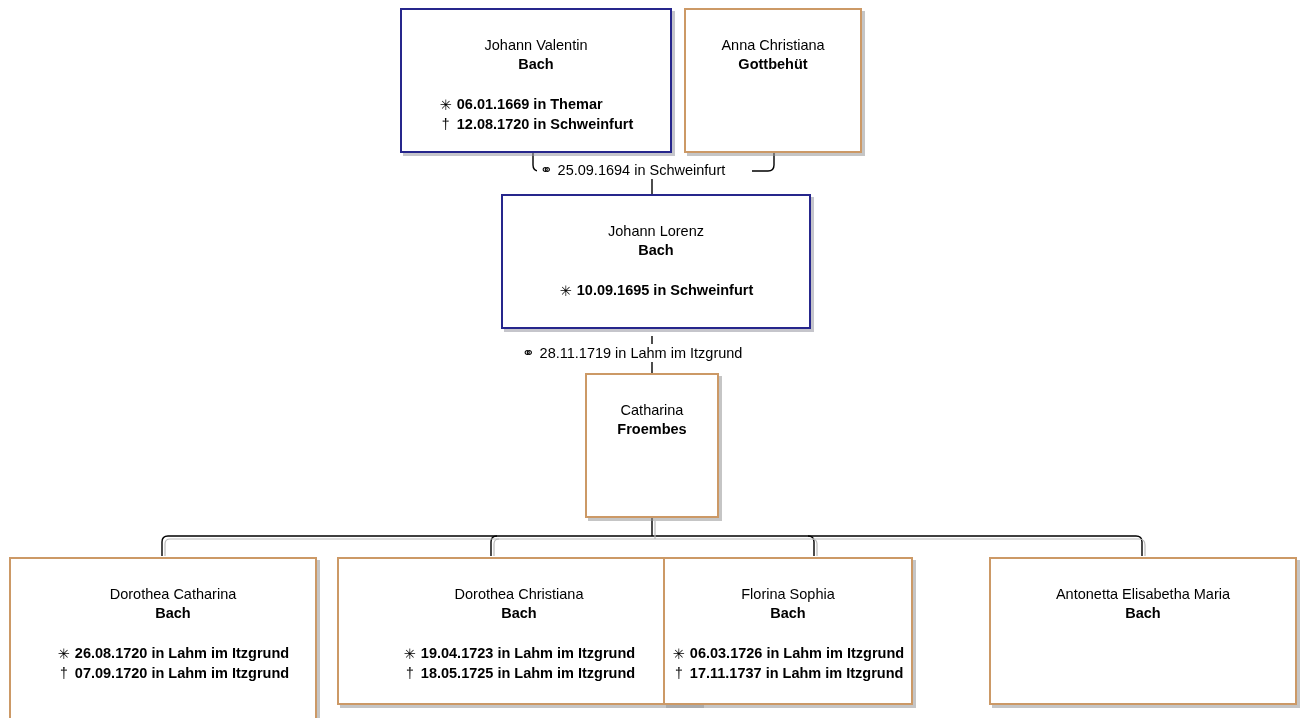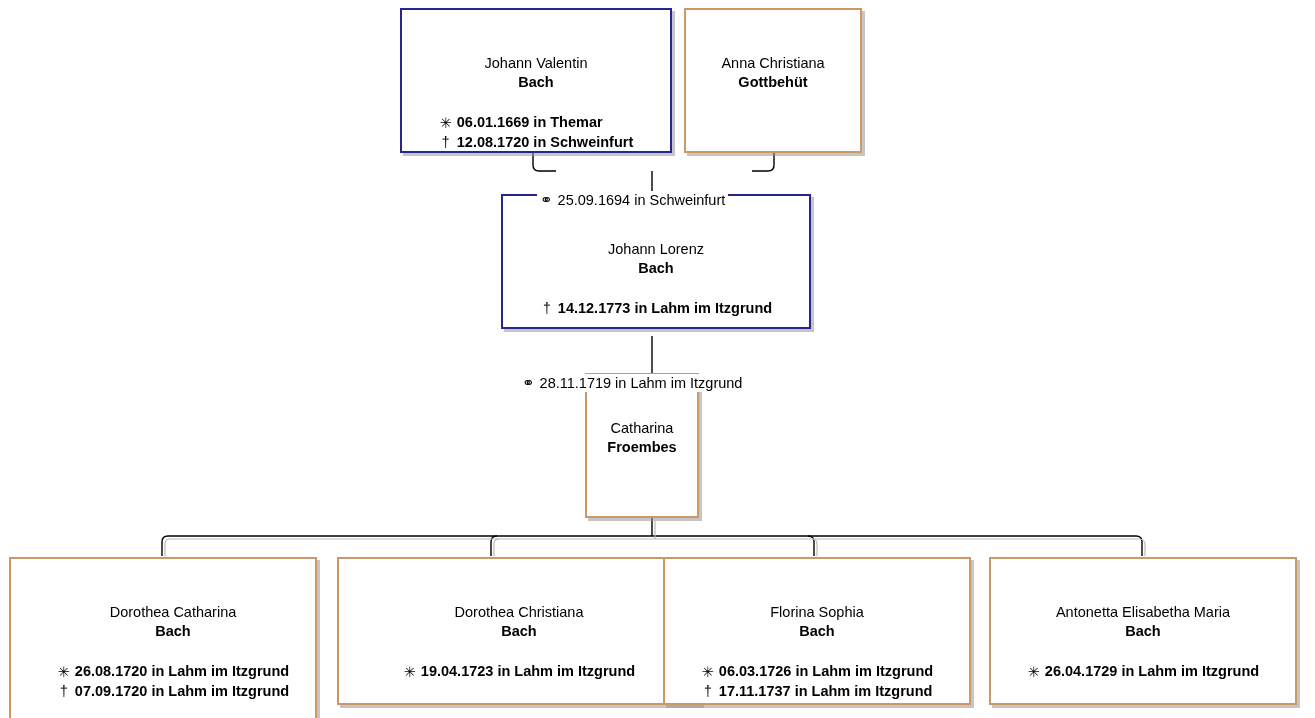--- a/index.html
+++ b/index.html
@@ -41,21 +41,21 @@
     box-shadow: 3px 3px 0 0 rgba(150,150,150,0.55);
     z-index: 2;
     text-align: center;
     overflow: hidden;
   }
   .person-card.male {
     border-color: #26268c;
     box-shadow: 3px 3px 0 0 rgba(150,150,160,0.55);
   }
   .card-names {
-    margin-top: 44px;
+    margin-top: 26px;
     line-height: 19px;
   }
   .given-name {
     display: block;
     font-size: 14.5px;
     font-weight: normal;
     white-space: nowrap;
   }
   .surname {
     display: block;
@@ -85,21 +85,20 @@
 
   
   .marriage-label {
     position: absolute;
     z-index: 3;
     font-size: 14.5px;
     white-space: nowrap;
     background: #ffffff;
     padding: 0 3px;
     line-height: 18px;
-    margin-top: 30px;
   }
   .marriage-sym {
     font-size: 15px;
     padding-right: 5px;
   }
 </style>
 </head>
 <body>
 
 <div id="chart-canvas">
@@ -157,30 +156,30 @@
     <span class="marriage-sym">⚭</span><span>25.09.1694 in Schweinfurt</span>
   </div>
 
   <div class="person-card male" style="left:501px; top:194px; width:310px; height:135px;">
     <div class="card-names">
       <span class="given-name">Johann Lorenz</span>
       <span class="surname">Bach</span>
     </div>
     <div class="card-events">
       <div class="event-row">
-        <span class="event-sym death">†</span><span class="event-text">14.12.1773 in Lahm im Itzgrund</span>
+        <span class="event-sym birth">✳</span><span class="event-text">10.09.1695 in Schweinfurt</span>
       </div>
     </div>
   </div>
 
   <div class="marriage-label" style="left:519px; top:344px;">
     <span class="marriage-sym">⚭</span><span>28.11.1719 in Lahm im Itzgrund</span>
   </div>
 
-  <div class="person-card female" style="left:585px; top:373px; width:114px; height:145px;">
+  <div class="person-card female" style="left:585px; top:373px; width:134px; height:145px;">
     <div class="card-names">
       <span class="given-name">Catharina</span>
       <span class="surname">Froembes</span>
     </div>
   </div>
 
   <div class="person-card female" style="left:9px; top:557px; width:308px; height:184px;padding-left:20px;">
     <div class="card-names">
       <span class="given-name">Dorothea Catharina</span>
       <span class="surname">Bach</span>
@@ -197,43 +196,41 @@
 
   <div class="person-card female" style="left:337px; top:557px; width:364px; height:148px;">
     <div class="card-names">
       <span class="given-name">Dorothea Christiana</span>
       <span class="surname">Bach</span>
     </div>
     <div class="card-events">
       <div class="event-row">
         <span class="event-sym birth">✳</span><span class="event-text">19.04.1723 in Lahm im Itzgrund</span>
       </div>
-    </div>
-  </div>
-
-  <div class="person-card female" style="left:663px; top:557px; width:308px; height:148px;">
+      <div class="event-row">
+        <span class="event-sym death">†</span><span class="event-text">18.05.1725 in Lahm im Itzgrund</span>
+      </div>
+    </div>
+  </div>
+
+  <div class="person-card female" style="left:663px; top:557px; width:250px; height:148px;">
     <div class="card-names">
       <span class="given-name">Florina Sophia</span>
       <span class="surname">Bach</span>
     </div>
     <div class="card-events">
       <div class="event-row">
         <span class="event-sym birth">✳</span><span class="event-text">06.03.1726 in Lahm im Itzgrund</span>
       </div>
       <div class="event-row">
         <span class="event-sym death">†</span><span class="event-text">17.11.1737 in Lahm im Itzgrund</span>
       </div>
     </div>
   </div>
 
   <div class="person-card female" style="left:989px; top:557px; width:308px; height:148px;">
     <div class="card-names">
       <span class="given-name">Antonetta Elisabetha Maria</span>
       <span class="surname">Bach</span>
     </div>
-    <div class="card-events">
-      <div class="event-row">
-        <span class="event-sym birth">✳</span><span class="event-text">26.04.1729 in Lahm im Itzgrund</span>
-      </div>
-    </div>
   </div>
 
 </div>
 
 </body></html>

